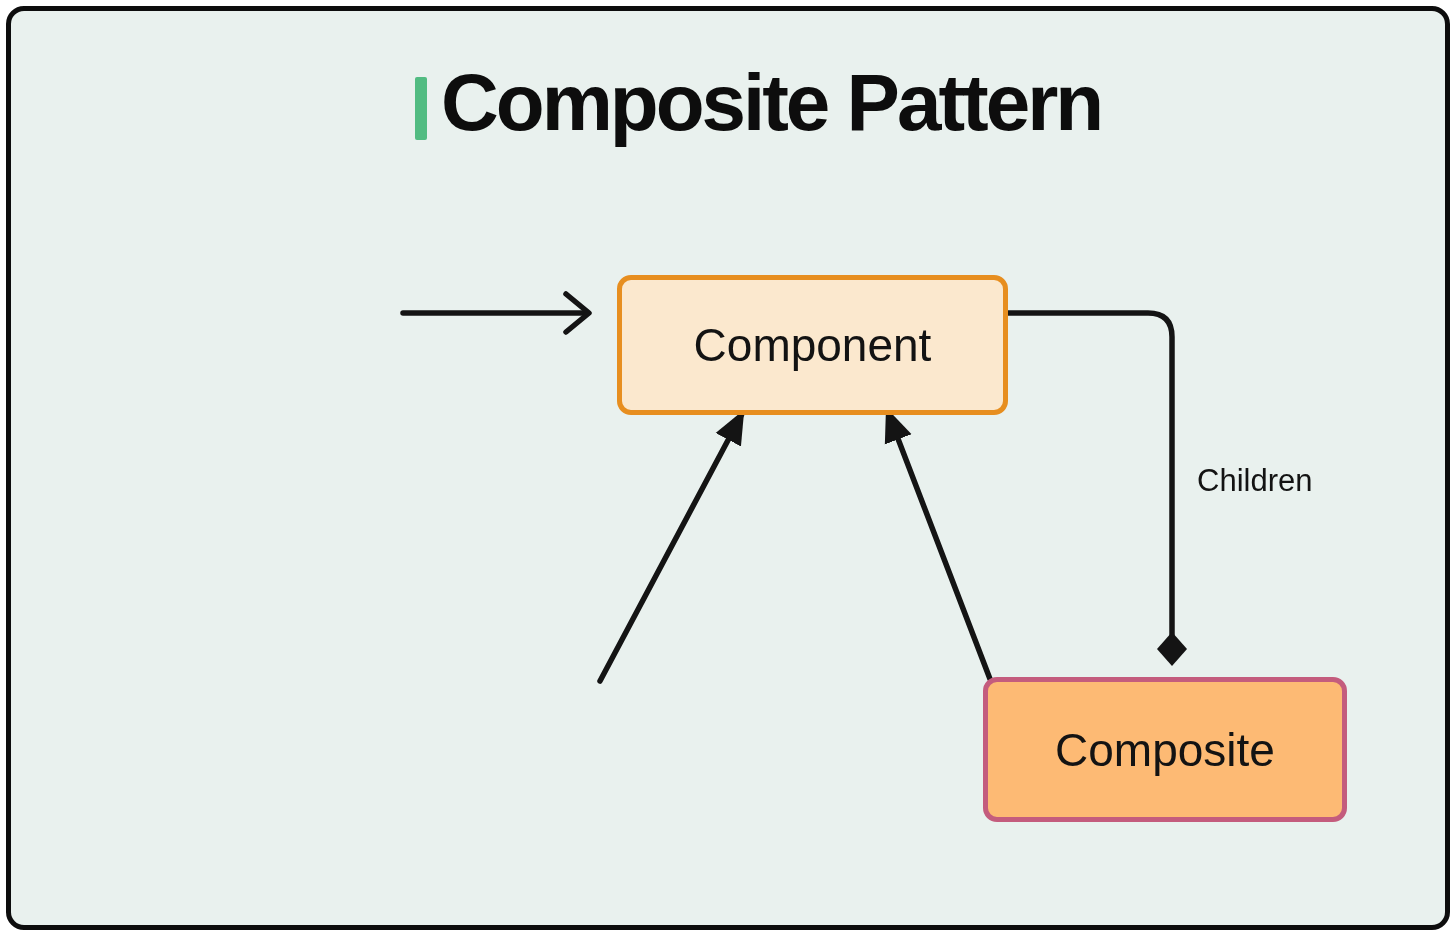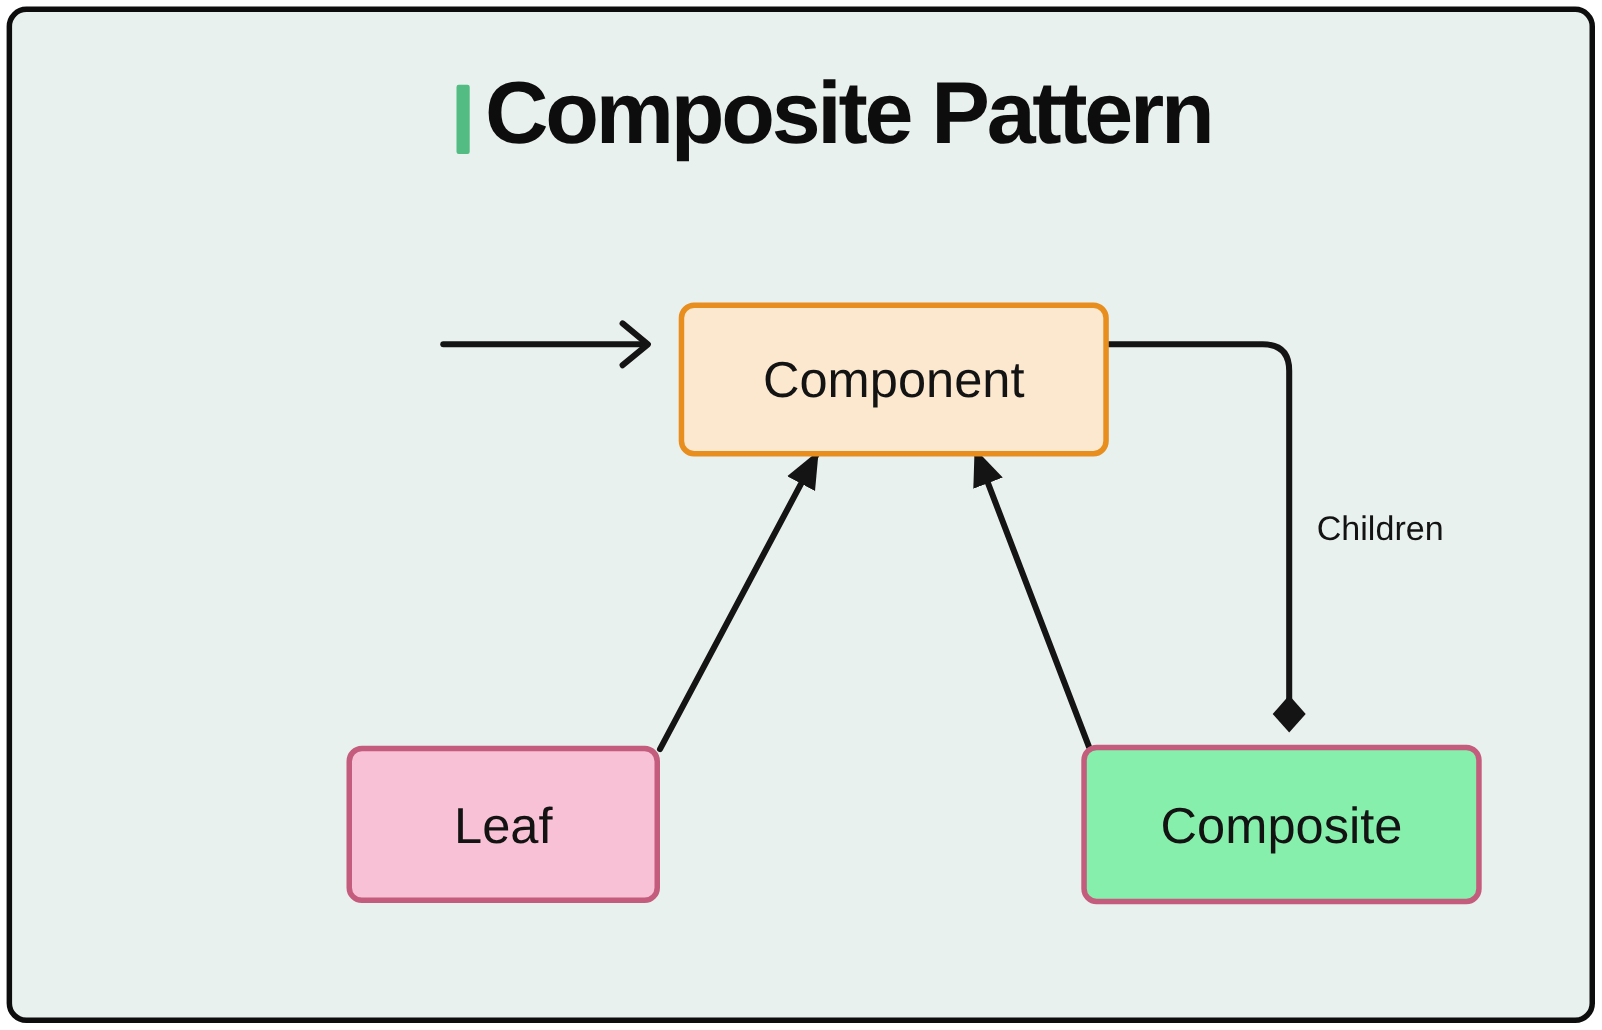--- a/index.html
+++ b/index.html
@@ -123,22 +123,19 @@
 
     <path class="edge" d="M1008,313 L1148,313 Q1172,313 1172,337 L1172,636" style="stroke: rgb(20, 20, 20);"></path>
     <path d="M1172,632 L1187,649 L1172,666 L1157,649 Z" style="fill: rgb(20, 20, 20);"></path>
   </svg>
 
 
   <div class="node node-component" style="background-color: rgb(251, 232, 206); border-color: rgb(231, 142, 31);">
     <span class="node-label">Component</span>
   </div>
 
-  <div class="node node-leaf" style="background-color: rgb(248, 193, 214); border-color: rgb(196, 92, 125);">
-    <span class="node-label">Leaf</span>
-  </div>
 
-  <div class="node node-composite" style="background-color: #86efac; border-color: rgb(196, 92, 125);">
+  <div class="node node-composite" style="background-color: #fdba74; border-color: rgb(196, 92, 125);">
     <span class="node-label">Composite</span>
   </div>
 
   <div class="edge-label">Children</div>
 </div>
 
 </body></html>

